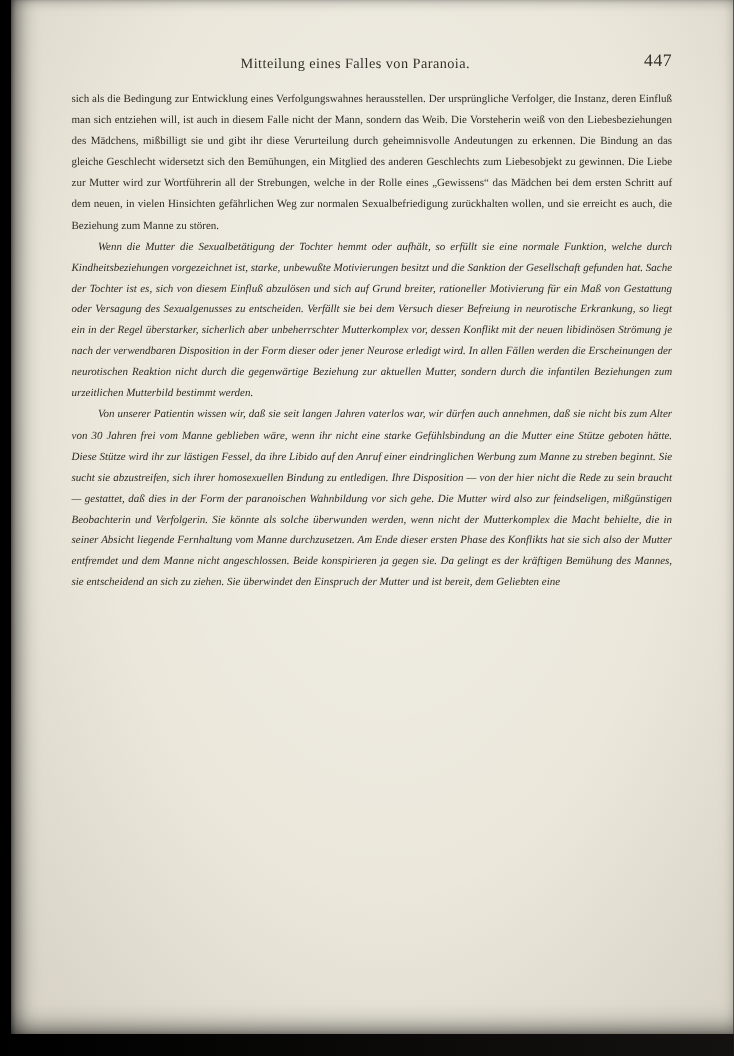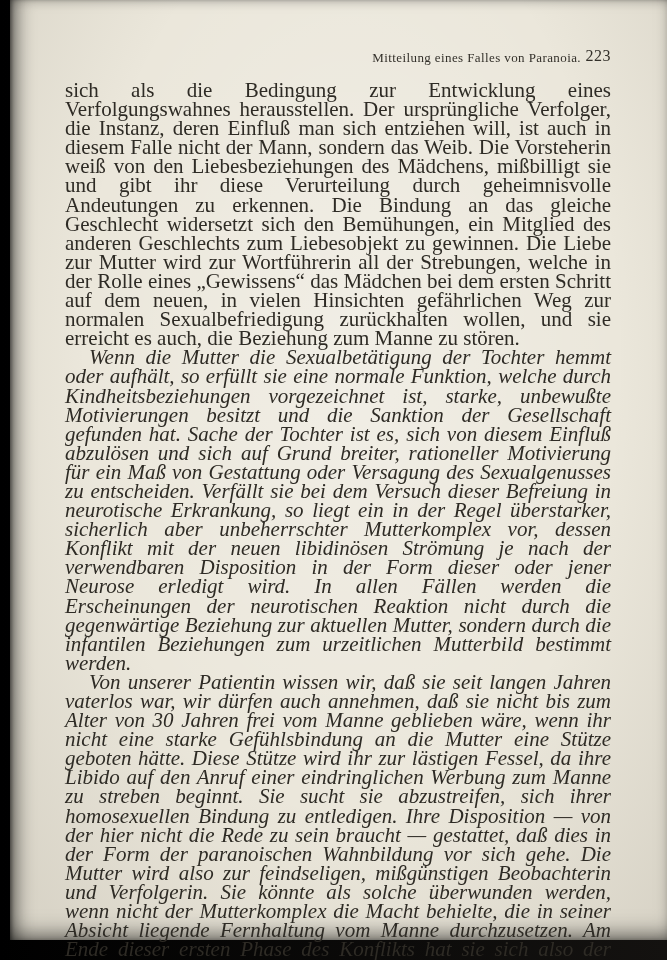--- a/index.html
+++ b/index.html
@@ -31,53 +31,53 @@
   .header {
     position: absolute;
     left: 55px; right: 56px; top: 47px;
     height: 22px;
     font-family: "Liberation Serif", serif;
     color: #33302a;
   }
   .running-title {
     position: absolute;
     left: 0; right: 30px; top: 3px;
-    text-align: right;
+    text-align: center;
     font-size: 13px;
     letter-spacing: 0.4px;
   }
   .page-number {
     position: absolute;
     right: 0; top: 0;
     font-size: 16px;
     letter-spacing: 0.5px;
   }
   .body-text {
     position: absolute;
     left: 55px; right: 56px; top: 81px; bottom: 30px;
     font-family: "Liberation Serif", serif;
-    font-size: 21px;
+    font-size: 10px;
     line-height: 19.1px;
     color: #2e2b25;
     text-align: justify;
     hyphens: auto;
     -webkit-hyphens: auto;
   }
   .body-text p { margin: 0; padding: 0; }
   .body-text p.indent { text-indent: 24px; font-style: italic; }
 </style>
 </head>
 <body>
 
 <div class="scan">
   <div class="paper">
 
     <div class="header">
       <span class="running-title">Mitteilung eines Falles von Paranoia.</span>
-      <span class="page-number">223</span>
+      <span class="page-number">447</span>
     </div>
 
     <div class="body-text">
       <p class="no-indent">sich als die Bedingung zur Entwicklung eines Verfolgungswahnes herausstellen. Der ursprüngliche Verfolger, die Instanz, deren Einfluß man sich entziehen will, ist auch in diesem Falle nicht der Mann, sondern das Weib. Die Vorsteherin weiß von den Liebesbeziehungen des Mädchens, mißbilligt sie und gibt ihr diese Verurteilung durch geheimnisvolle Andeutungen zu erkennen. Die Bindung an das gleiche Geschlecht widersetzt sich den Bemühungen, ein Mitglied des anderen Geschlechts zum Liebesobjekt zu gewinnen. Die Liebe zur Mutter wird zur Wortführerin all der Strebungen, welche in der Rolle eines „Gewissens“ das Mädchen bei dem ersten Schritt auf dem neuen, in vielen Hinsichten gefährlichen Weg zur normalen Sexualbefriedigung zurückhalten wollen, und sie erreicht es auch, die Beziehung zum Manne zu stören.</p>
       <p class="indent">Wenn die Mutter die Sexualbetätigung der Tochter hemmt oder aufhält, so erfüllt sie eine normale Funktion, welche durch Kindheitsbeziehungen vorgezeichnet ist, starke, unbewußte Motivierungen besitzt und die Sanktion der Gesellschaft gefunden hat. Sache der Tochter ist es, sich von diesem Einfluß abzulösen und sich auf Grund breiter, rationeller Motivierung für ein Maß von Gestattung oder Versagung des Sexualgenusses zu entscheiden. Verfällt sie bei dem Versuch dieser Befreiung in neurotische Erkrankung, so liegt ein in der Regel überstarker, sicherlich aber unbeherrschter Mutterkomplex vor, dessen Konflikt mit der neuen libidinösen Strömung je nach der verwendbaren Disposition in der Form dieser oder jener Neurose erledigt wird. In allen Fällen werden die Erscheinungen der neurotischen Reaktion nicht durch die gegenwärtige Beziehung zur aktuellen Mutter, sondern durch die infantilen Beziehungen zum urzeitlichen Mutterbild bestimmt werden.</p>
       <p class="indent">Von unserer Patientin wissen wir, daß sie seit langen Jahren vaterlos war, wir dürfen auch annehmen, daß sie nicht bis zum Alter von 30 Jahren frei vom Manne geblieben wäre, wenn ihr nicht eine starke Gefühlsbindung an die Mutter eine Stütze geboten hätte. Diese Stütze wird ihr zur lästigen Fessel, da ihre Libido auf den Anruf einer eindringlichen Werbung zum Manne zu streben beginnt. Sie sucht sie abzustreifen, sich ihrer homosexuellen Bindung zu entledigen. Ihre Disposition — von der hier nicht die Rede zu sein braucht — gestattet, daß dies in der Form der paranoischen Wahnbildung vor sich gehe. Die Mutter wird also zur feindseligen, mißgünstigen Beobachterin und Verfolgerin. Sie könnte als solche überwunden werden, wenn nicht der Mutterkomplex die Macht behielte, die in seiner Absicht liegende Fernhaltung vom Manne durchzusetzen. Am Ende dieser ersten Phase des Konflikts hat sie sich also der Mutter entfremdet und dem Manne nicht angeschlossen. Beide konspirieren ja gegen sie. Da gelingt es der kräftigen Bemühung des Mannes, sie entscheidend an sich zu ziehen. Sie überwindet den Einspruch der Mutter und ist bereit, dem Geliebten eine</p>
     </div>
 
   </div>
 </div>

